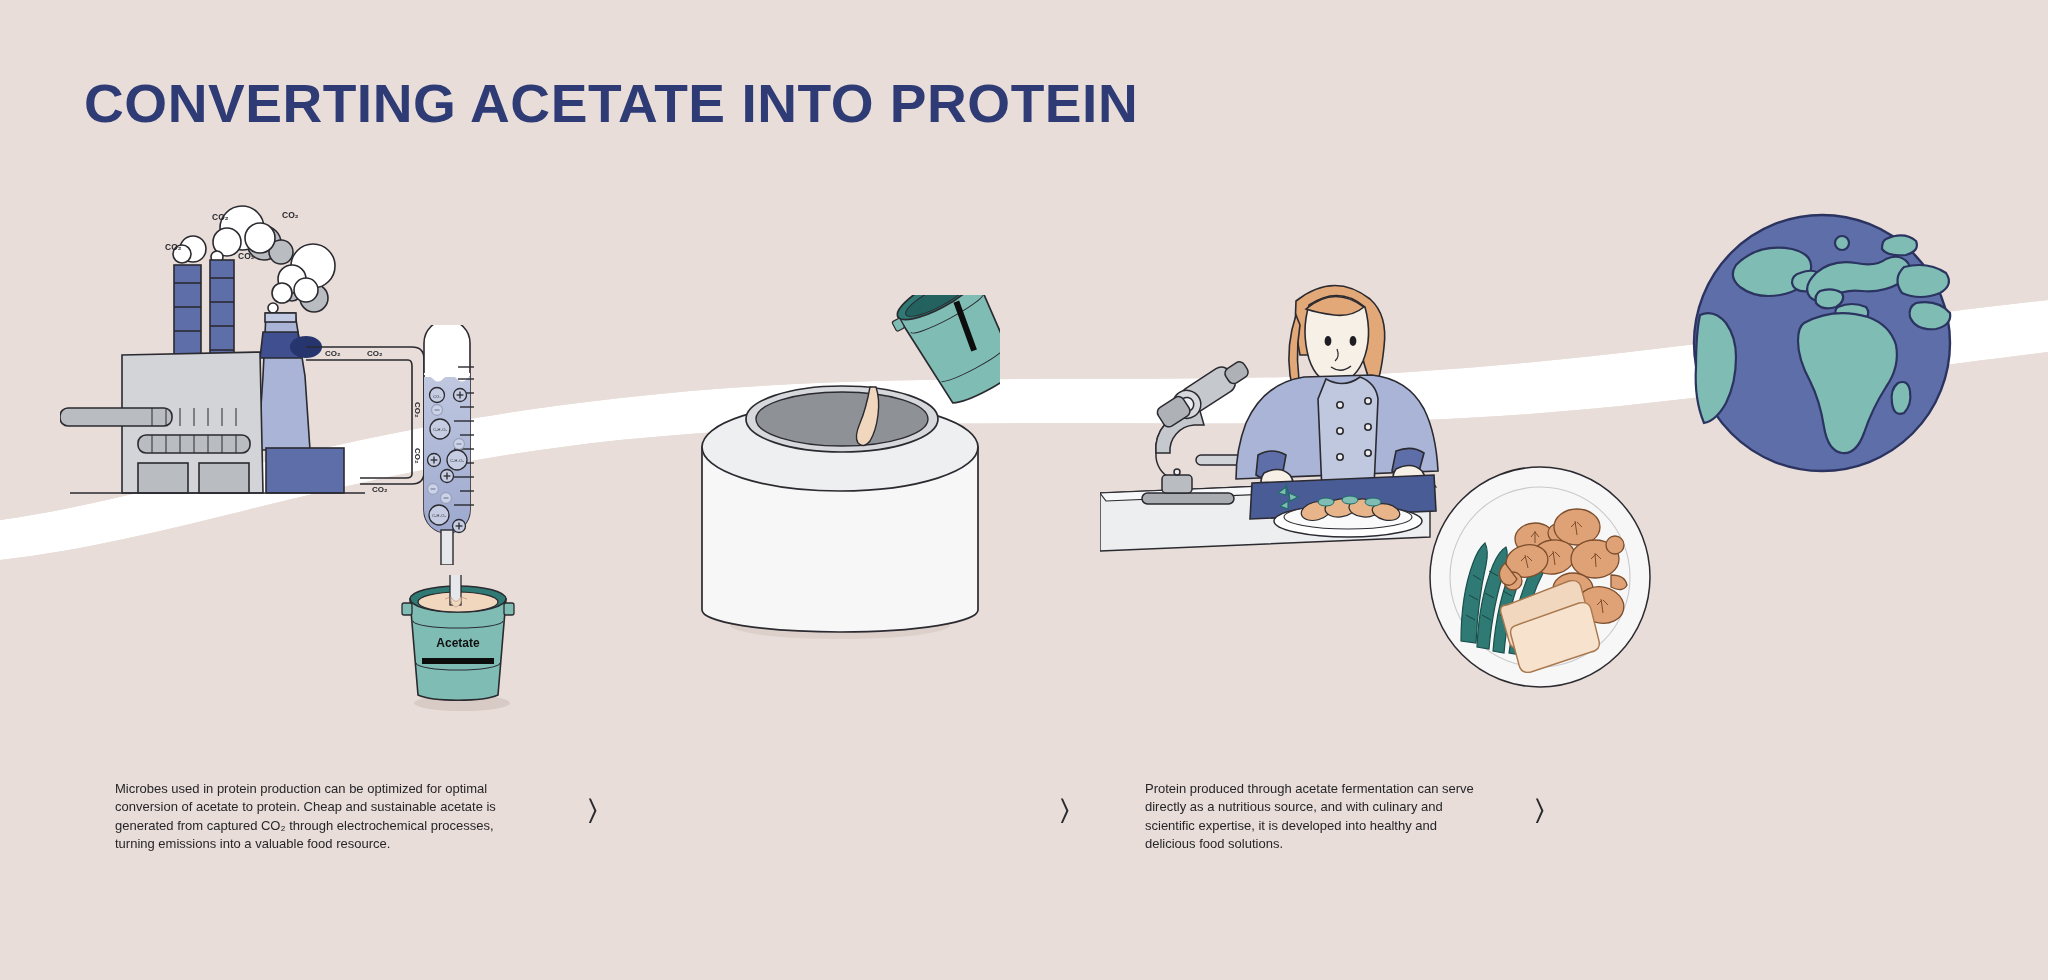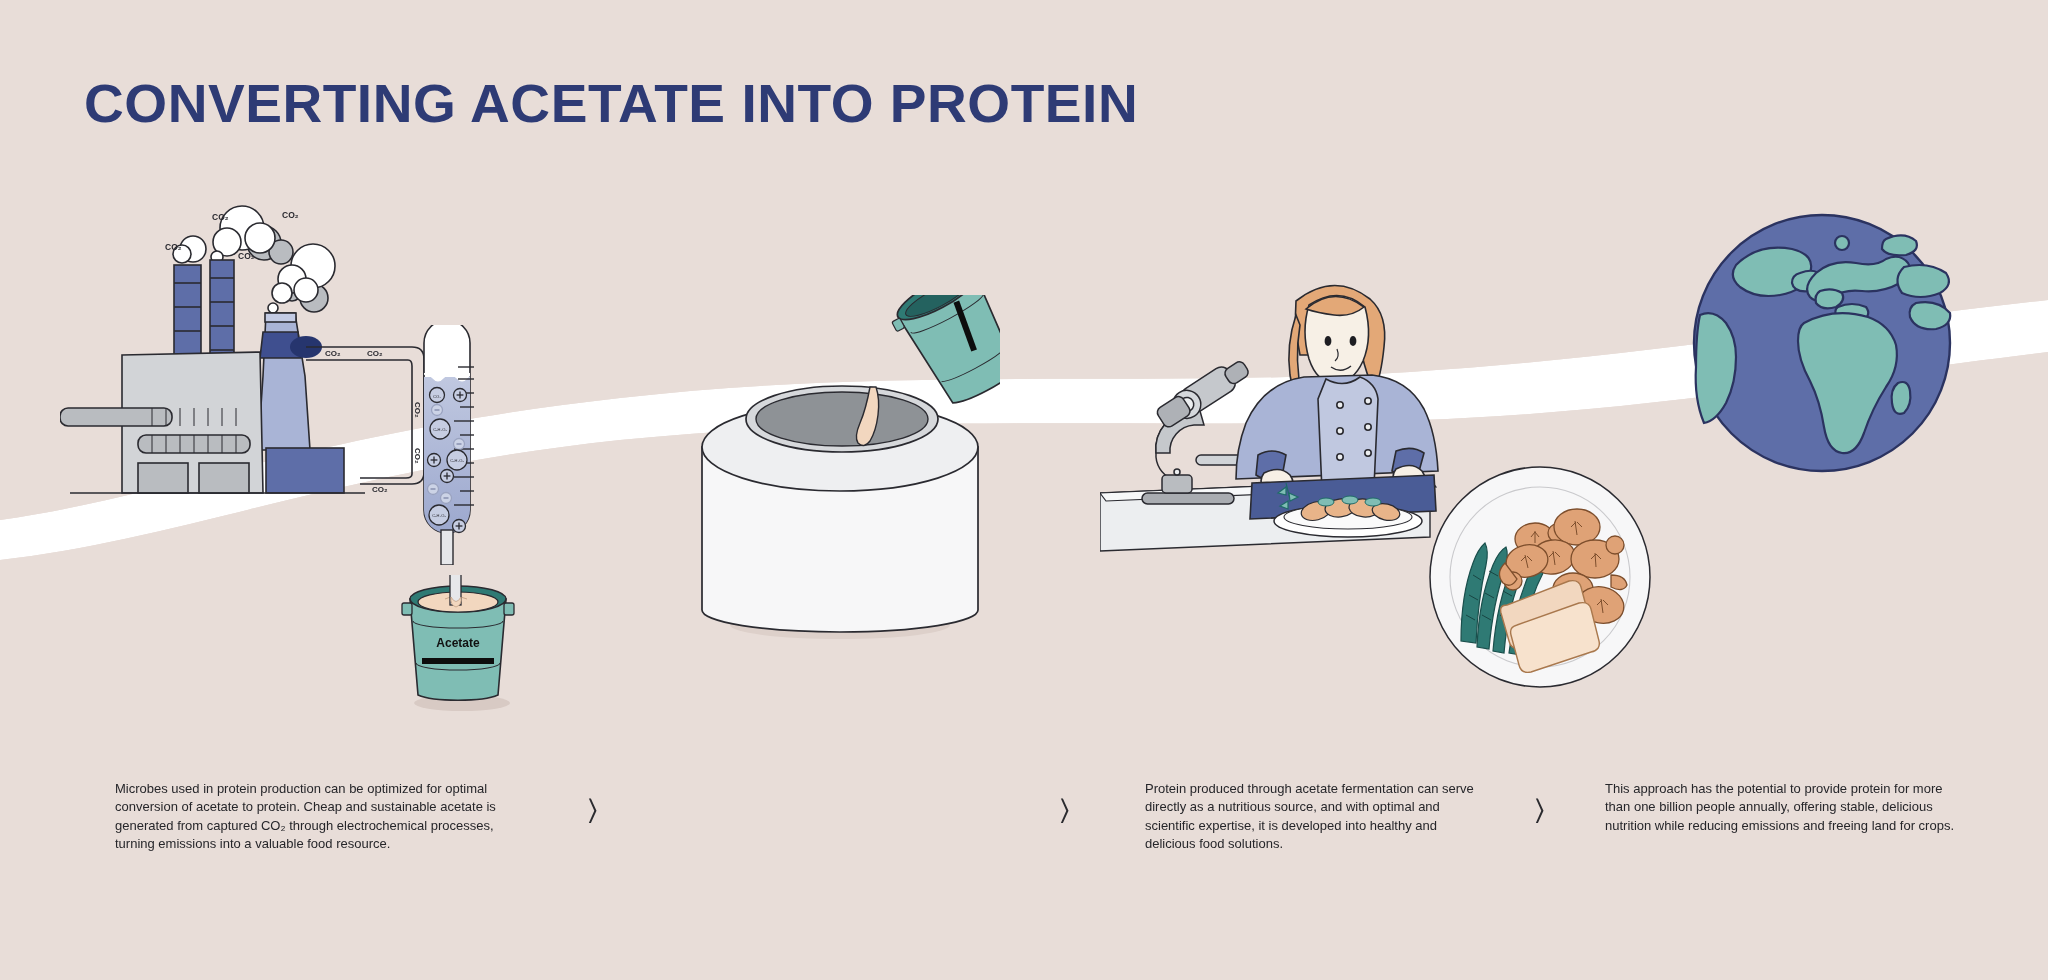--- a/index.html
+++ b/index.html
@@ -406,23 +406,20 @@
   <div id="caption-row">
 
     <div class="caption-col" id="cap-0">
       <div class="caption-text">Microbes used in protein production can be optimized for optimal conversion of acetate to protein. Cheap and sustainable acetate is generated from captured CO₂ through electrochemical processes, turning emissions into a valuable food resource.</div>
     </div>
     <div class="chev" id="chev-0">〉</div>
 
     <div class="chev" id="chev-1">〉</div>
 
     <div class="caption-col" id="cap-2">
-      <div class="caption-text">Protein produced through acetate fermentation can serve directly as a nutritious source, and with optimal and scientific expertise, it is developed into healthy and delicious food solutions.</div>
+      <div class="caption-text">Protein produced through acetate fermentation can serve directly as a nutritious source, and with culinary and scientific expertise, it is developed into healthy and delicious food solutions.</div>
     </div>
     <div class="chev" id="chev-2">〉</div>
 
-    <div class="caption-col" id="cap-3">
-      <div class="caption-text">This approach has the potential to provide protein for more than one billion people annually, offering stable, delicious nutrition while reducing emissions and freeing land for crops.</div>
-    </div>
 
   </div>
 
 </div>
 
 </body></html>

